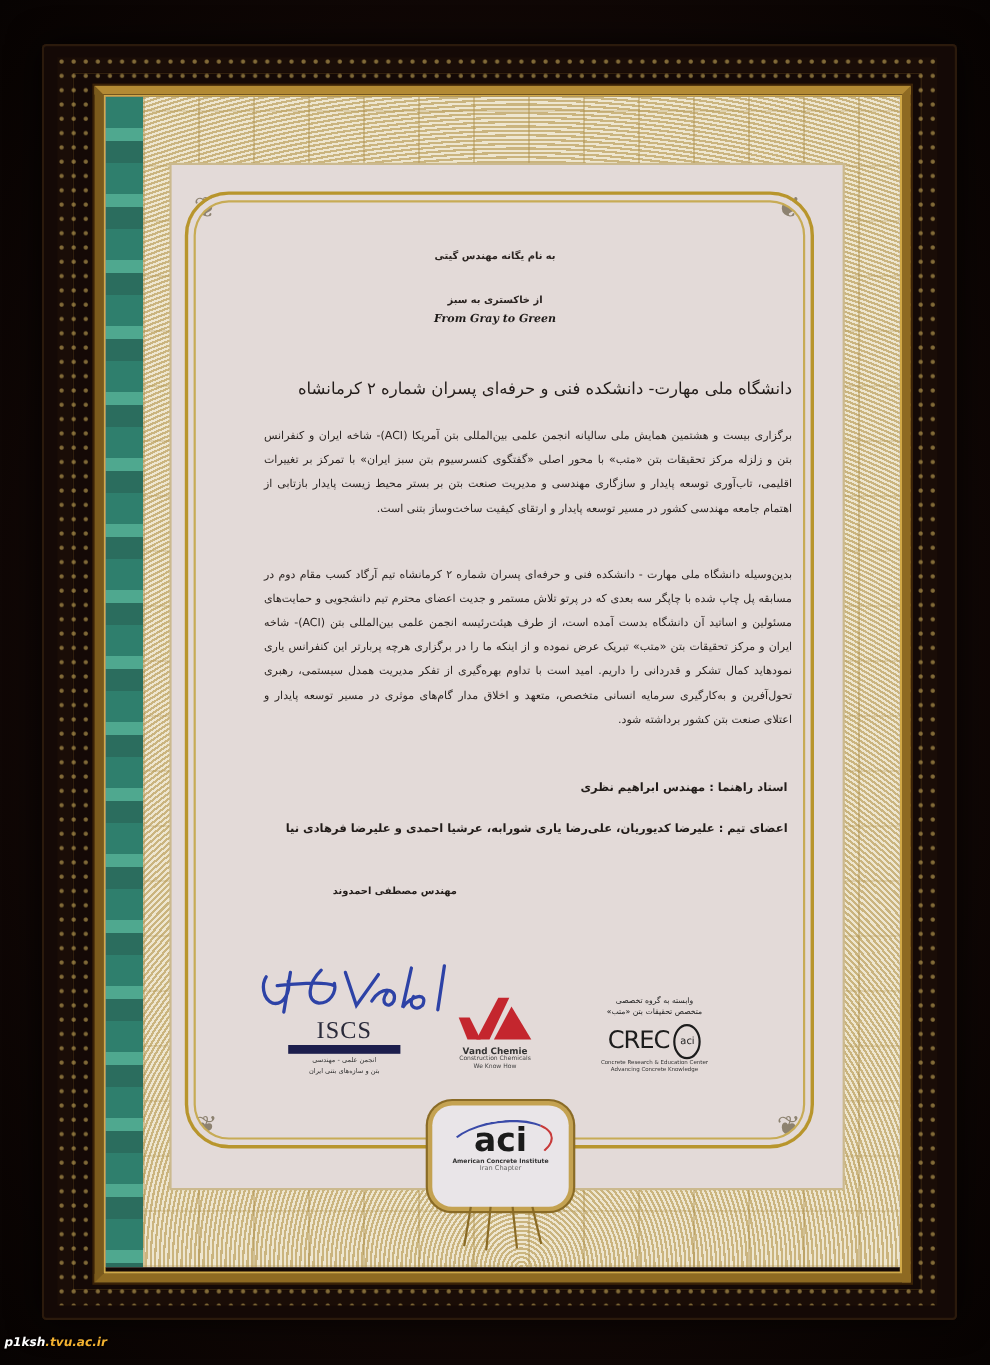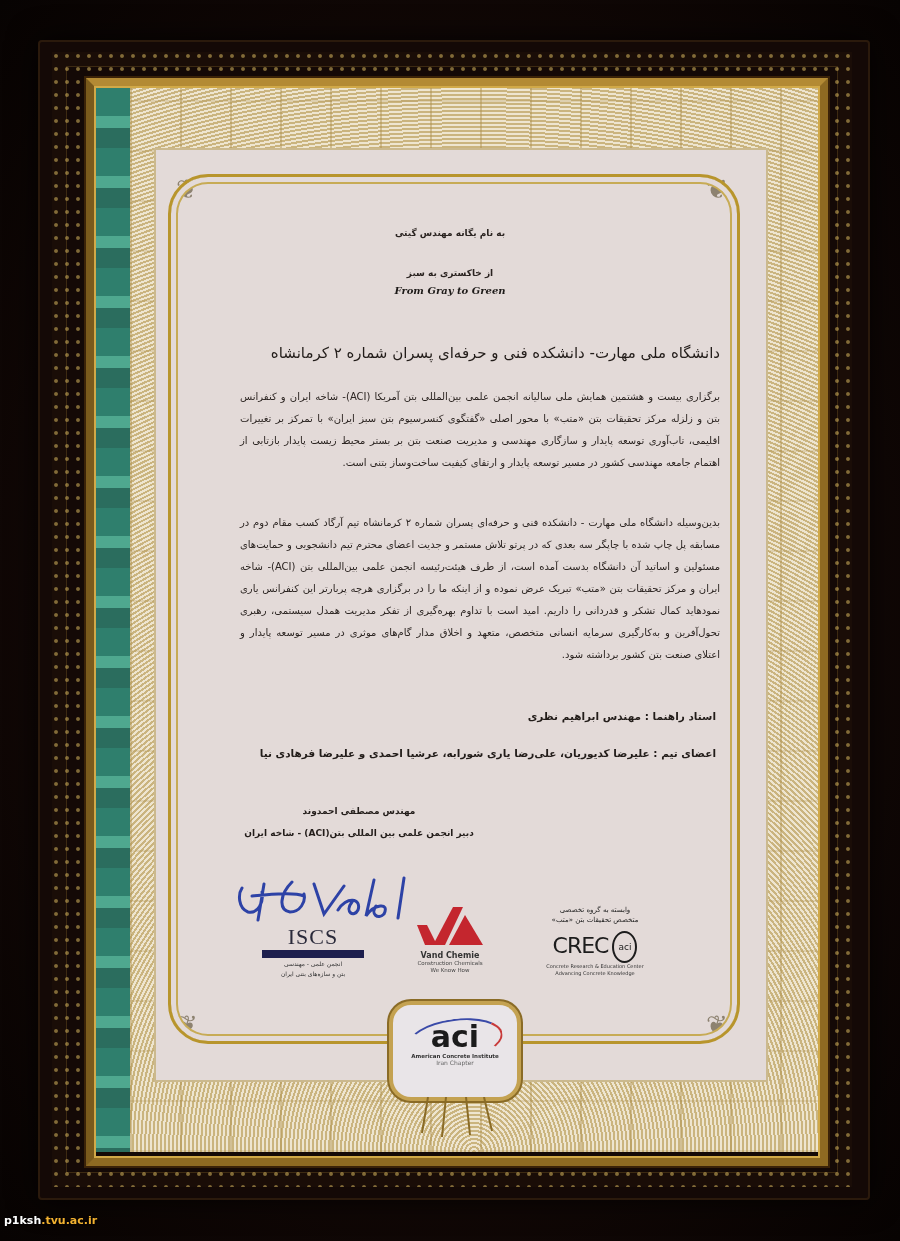--- a/index.html
+++ b/index.html
@@ -103,21 +103,21 @@
   .crec-aci { display: inline-block; border: 2px solid #1c1c1c; border-radius: 50%; font-size: 9px; padding: 1px 4px; vertical-align: middle; margin-left: 4px; letter-spacing: 0; }
   .crec-sub { font-size: 5px; color: #333; line-height: 7px; }
 
   .seal { position: absolute; left: 393px; top: 1005px; width: 124px; height: 92px; background: #e9e5e8; border-radius: 18px; box-shadow: 0 0 0 4px #c4a251, 0 0 0 6px #8a6b26; text-align: center; }
   .seal-aci { font-family: "DejaVu Sans", sans-serif; font-weight: bold; font-size: 30px; color: #1b1b1b; margin-top: 16px; line-height: 32px; }
   .seal-ring { position: absolute; left: 14px; top: 14px; width: 96px; height: 42px; border-radius: 50%; border: 2px solid transparent; border-top-color: #3a4aa8; border-right-color: #c83a3a; transform: rotate(-8deg); }
   .seal-sub1 { font-size: 5.5px; font-weight: bold; color: #333; }
   .seal-sub2 { font-size: 6px; color: #666; }
   .ribbons { position: absolute; left: 418px; top: 1097px; width: 80px; height: 40px; }
 
-  .watermark { position: absolute; left: 4px; top: 1214px; font-family: "DejaVu Sans", sans-serif; font-weight: bold; font-size: 11px; color: #ffffff; text-shadow: 0 0 2px #000; }
+  .watermark { position: absolute; left: 4px; top: 1214px; font-family: "DejaVu Sans", sans-serif; font-style: italic; font-weight: bold; font-size: 11px; color: #ffffff; text-shadow: 0 0 2px #000; }
   .watermark span { color: #f2b130; }
 </style>
 </head>
 <body>
 
 <div class="wall"></div>
 <div class="frame-outer"></div>
 <div class="frame-beads"></div>
 <div class="gold-rail"></div>
 
@@ -139,21 +139,20 @@
 <div class="heading">دانشگاه ملی مهارت- دانشکده فنی و حرفه‌ای پسران شماره ۲ کرمانشاه</div>
 
 <div class="para p1">برگزاری بیست و هشتمین همایش ملی سالیانه انجمن علمی بین‌المللی بتن آمریکا (ACI)- شاخه ایران و کنفرانس بتن و زلزله مرکز تحقیقات بتن «متب» با محور اصلی «گفتگوی کنسرسیوم بتن سبز ایران» با تمرکز بر تغییرات اقلیمی، تاب‌آوری توسعه پایدار و سازگاری مهندسی و مدیریت صنعت بتن بر بستر محیط زیست پایدار بازتابی از اهتمام جامعه مهندسی کشور در مسیر توسعه پایدار و ارتقای کیفیت ساخت‌وساز بتنی است.</div>
 <div class="para p2">بدین‌وسیله دانشگاه ملی مهارت - دانشکده فنی و حرفه‌ای پسران شماره ۲ کرمانشاه تیم آرگاد کسب مقام دوم در مسابقه پل چاپ شده با چاپگر سه بعدی که در پرتو تلاش مستمر و جدیت اعضای محترم تیم دانشجویی و حمایت‌های مسئولین و اساتید آن دانشگاه بدست آمده است، از طرف هیئت‌رئیسه انجمن علمی بین‌المللی بتن (ACI)- شاخه ایران و مرکز تحقیقات بتن «متب» تبریک عرض نموده و از اینکه ما را در برگزاری هرچه پربارتر این کنفرانس یاری نمودهاید کمال تشکر و قدردانی را داریم. امید است با تداوم بهره‌گیری از تفکر مدیریت همدل سیستمی، رهبری تحول‌آفرین و به‌کارگیری سرمایه انسانی متخصص، متعهد و اخلاق مدار گام‌های موثری در مسیر توسعه پایدار و اعتلای صنعت بتن کشور برداشته شود.</div>
 
 <div class="advisor">استاد راهنما : مهندس ابراهیم نظری</div>
 <div class="team">اعضای تیم : علیرضا کدیوریان، علی‌رضا یاری شورابه، عرشیا احمدی و علیرضا فرهادی نیا</div>
 
 <div class="sig-block">
   <div>مهندس مصطفی احمدوند</div>
-  <div>دبیر انجمن علمی بین المللی بتن(ACI) - شاخه ایران</div>
 </div>
 
 <svg class="signature" viewBox="0 0 190 50">
   <path d="M8 14 C4 20 4 34 14 38 C24 40 30 28 28 18 M30 10 L24 46 M18 22 C40 20 60 18 70 22 M58 8 C46 20 44 36 56 38 C66 38 72 28 70 20 M80 10 L90 40 L110 12 M104 36 C112 22 128 24 124 36 C120 44 110 38 118 28 M140 6 L132 42 C140 30 156 28 150 40 C144 46 136 40 142 32 M170 4 L164 44" fill="none" stroke="#2d42a6" stroke-width="3" stroke-linecap="round"></path>
 </svg>
 
 <div class="logo-iscs">
   <div class="iscs-text">ISCS</div>
   <div class="iscs-bar"></div>
   <div class="iscs-sub">انجمن علمی - مهندسی</div>

